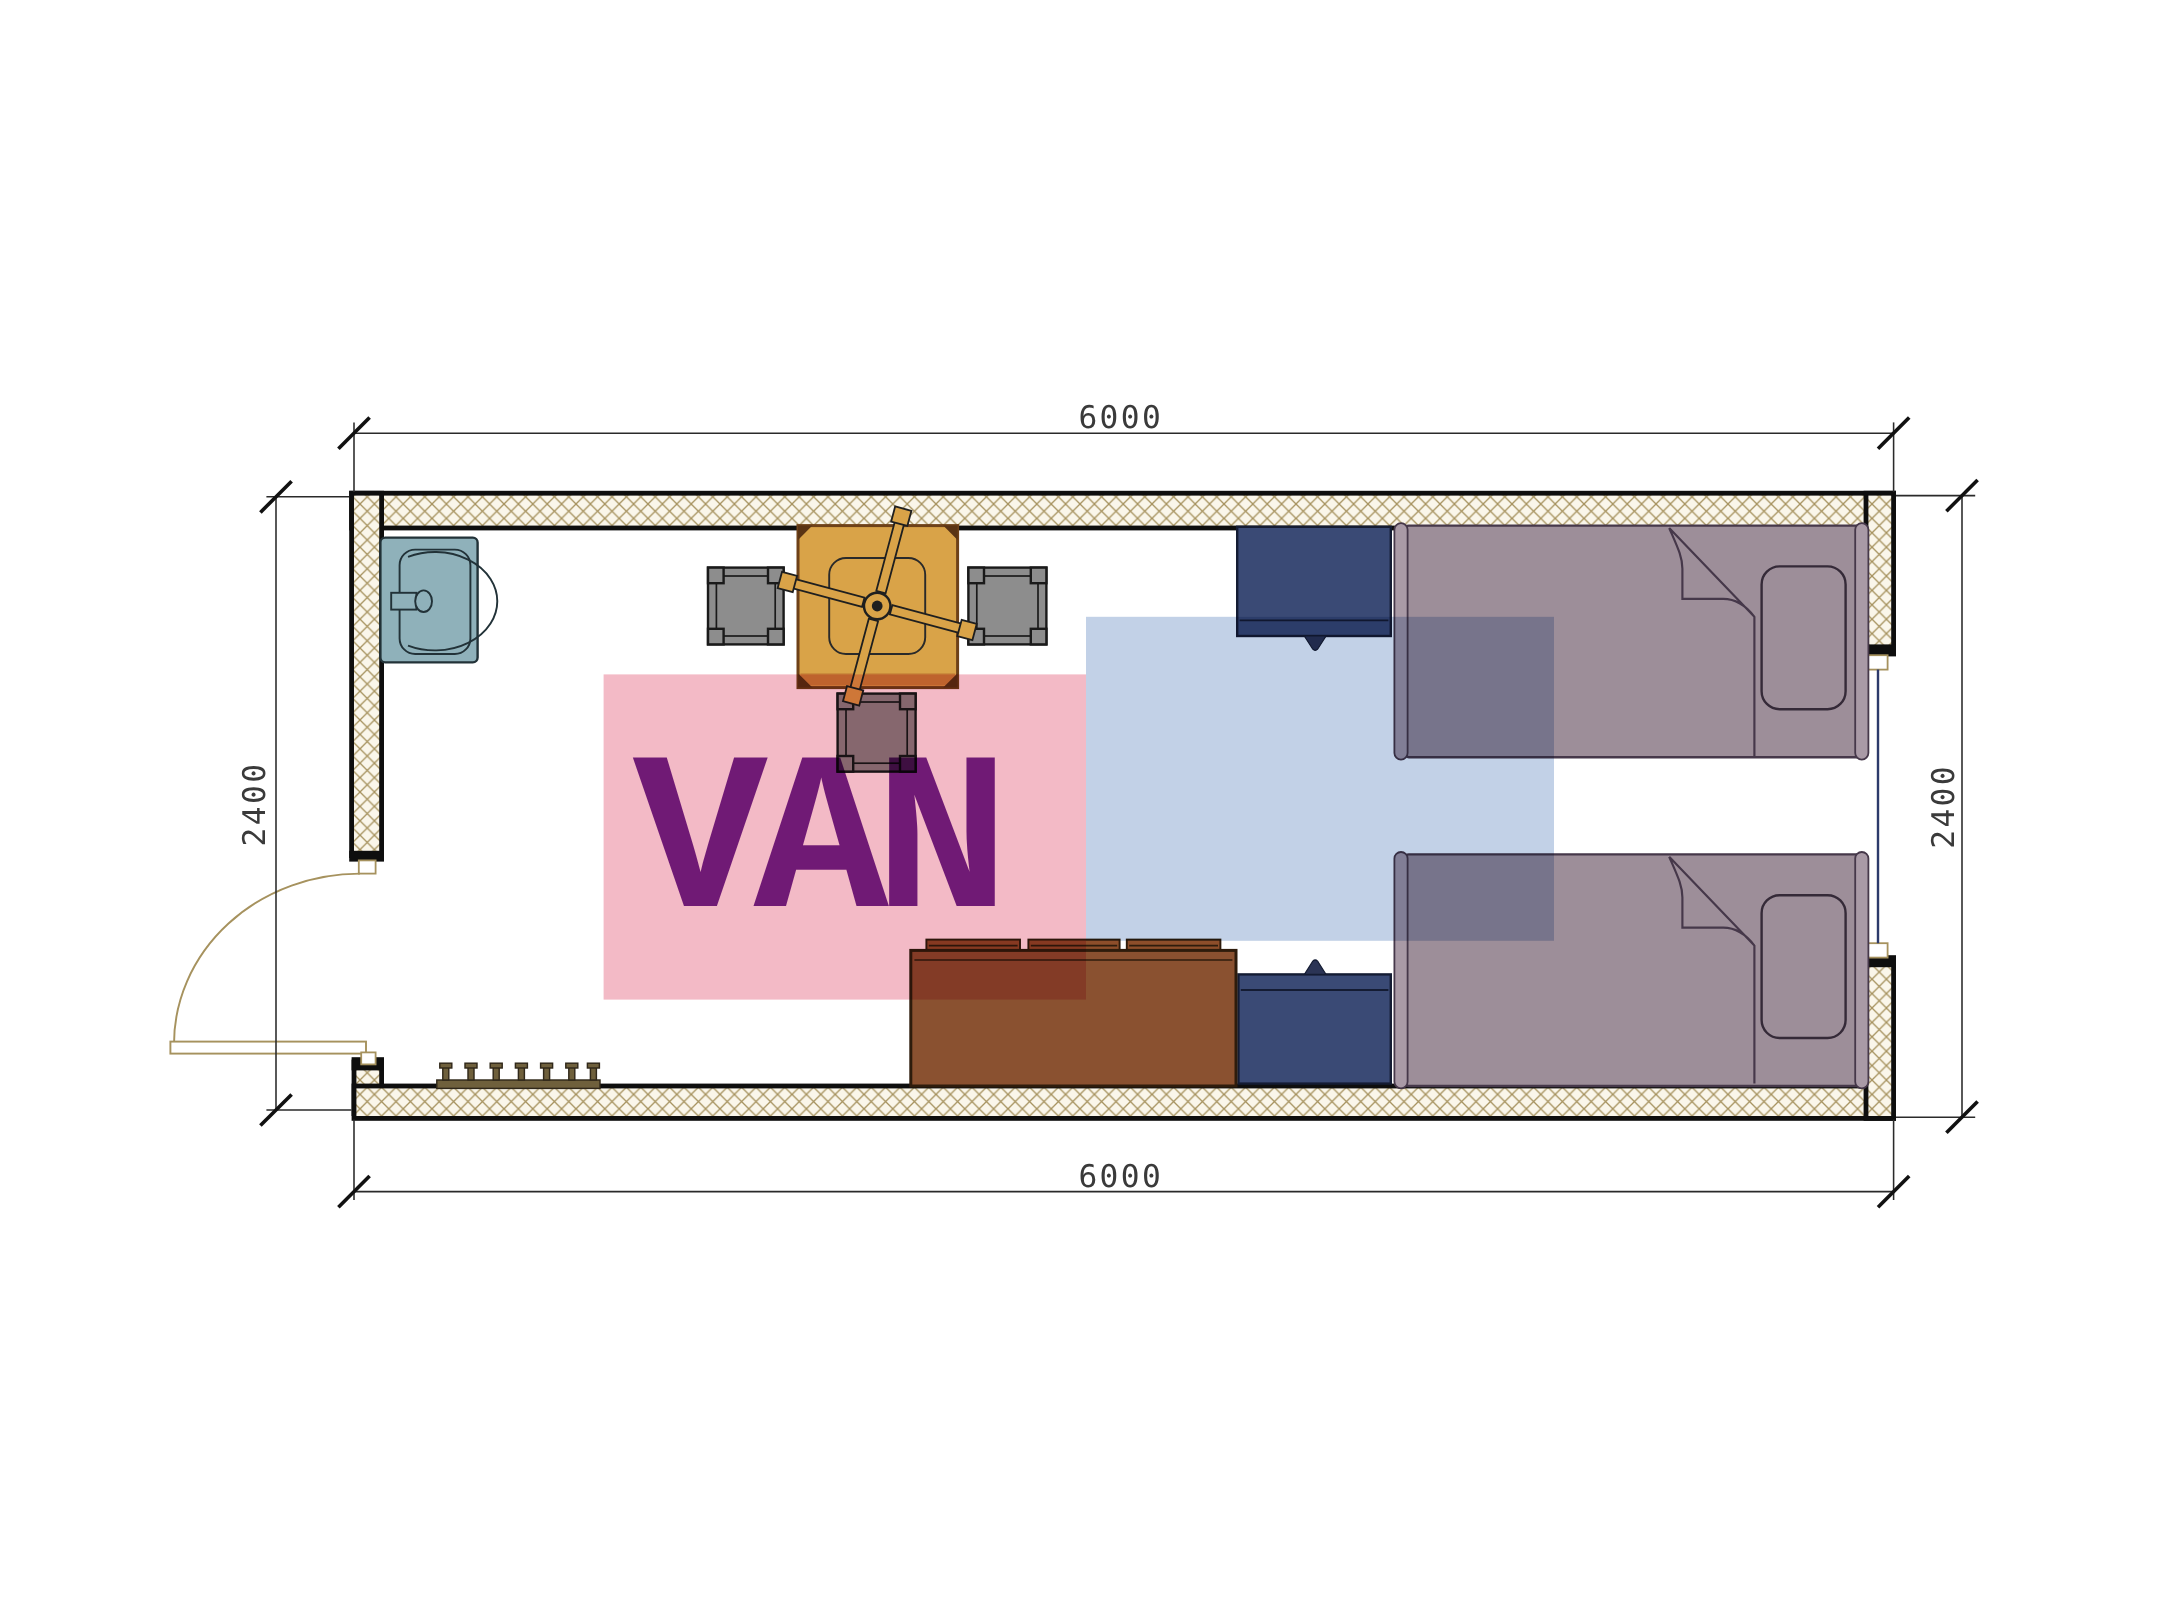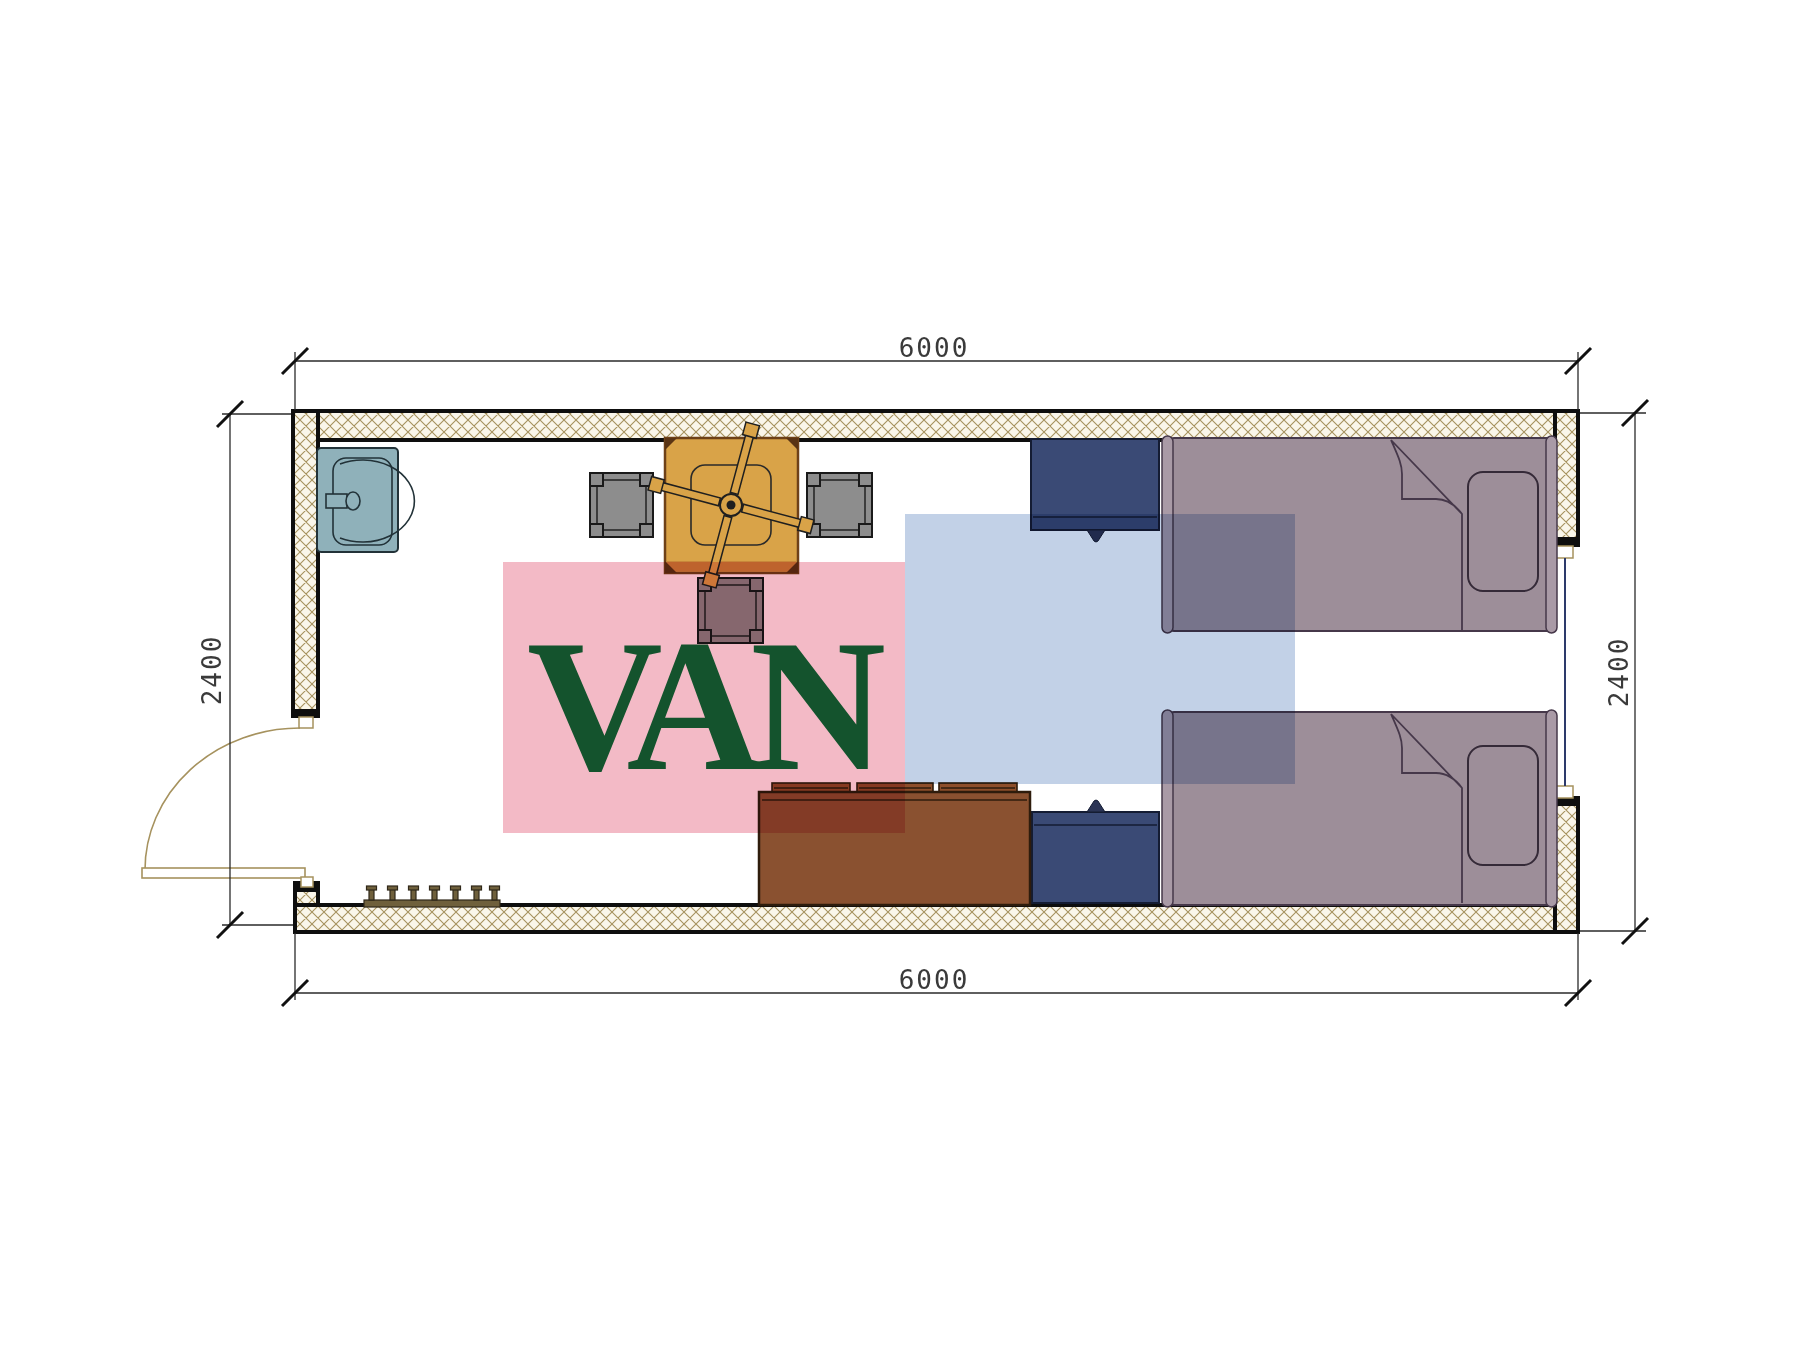--- a/index.html
+++ b/index.html
@@ -4,21 +4,21 @@
 <style>
   html,body{margin:0;padding:0;background:#ffffff;}
   body{font-family:"Liberation Sans", sans-serif;}
   .stage{position:relative;width:1800px;height:1350px;background:#ffffff;overflow:hidden;}
   .plan-svg{position:absolute;left:0;top:0;}
   
   .watermark{position:absolute;left:0;top:0;width:1800px;height:1350px;mix-blend-mode:multiply;pointer-events:none;}
   .wm-rect{position:absolute;}
   .wm-rect.pink{left:503px;top:562px;width:402px;height:271px;}
   .wm-rect.blue{left:905px;top:514px;width:390px;height:270px;}
-  .wm-text{position:absolute;color:#14532d;font-family:Liberation Serif, serif;
+  .wm-text{position:absolute;color:#701a75;font-family:Liberation Mono, monospace;
            font-weight:bold;font-size:188px;line-height:1;letter-spacing:-12px;white-space:nowrap;}
   .wm-text.van{left:527px;top:612px;}
   .wm-text.da{left:982px;top:562px;}
   .dim-text{font-family:"DejaVu Sans Mono", monospace;font-size:26px;fill:#3a3a3a;letter-spacing:2px;}
 </style>
 </head>
 <body>
 
 <div class="stage">
 

